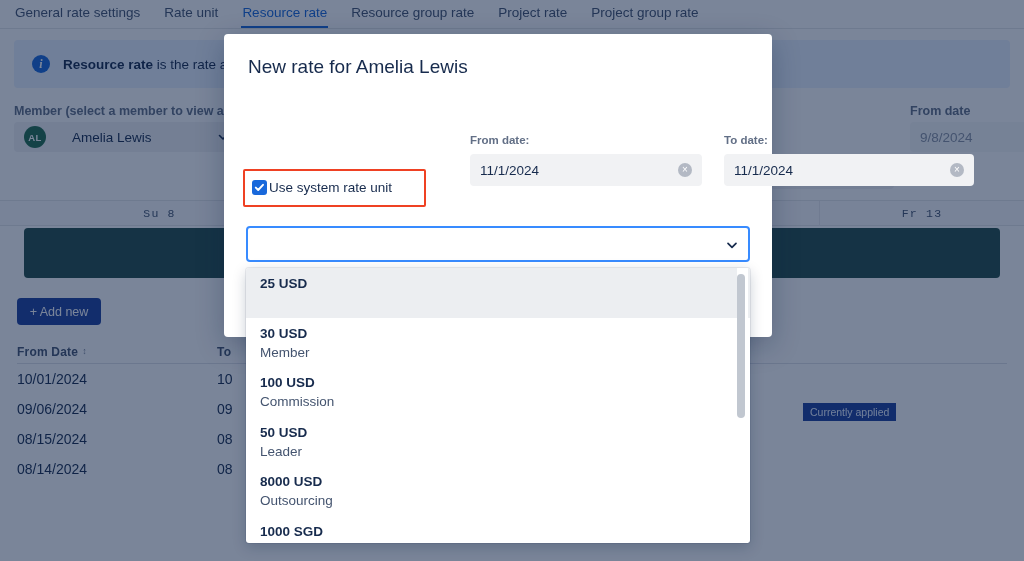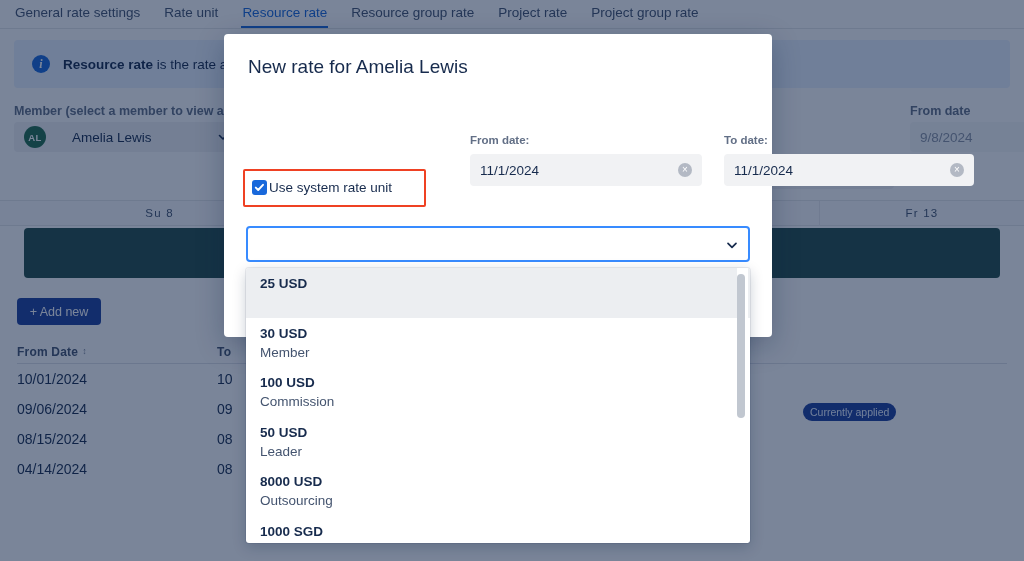--- a/index.html
+++ b/index.html
@@ -78,20 +78,21 @@
   
   .cal-header {
     position:absolute; top:200px; left:0; width:1024px; height:26px;
     border-top:1px solid #e4e6ea; border-bottom:1px solid #e4e6ea;
     background:#fafbfc;
   }
   .cal-cell {
     position:absolute; top:0; height:25px; line-height:25px; text-align:center;
     font-size:11.5px; color:#44546f; letter-spacing:1.2px;
     border-right:1px solid #e9eaee;
+    font-family:Liberation Mono, monospace;
   }
   .cal-bar {
     position:absolute; top:228px; left:24px; width:976px; height:50px;
     background:#234d48; border-radius:4px;
   }
 
   .addnew-btn {
     position:absolute; top:298px; left:17px; width:84px; height:27px;
     background:#1d3f9e; color:#fff; border:none; border-radius:4px;
     font-size:12.5px; font-family:"Liberation Sans", sans-serif; cursor:pointer;
@@ -108,21 +109,21 @@
   }
   .th .sorticon { font-size:9px; color:#7a869a; line-height:1; }
   .col1 { width:200px; }
   .col2 { width:200px; }
   .tr { display:flex; height:30px; align-items:center; }
   .td { font-size:14px; color:#172b4d; }
 
   .applied-badge {
     position:absolute; top:403px; left:803px;
     background:#1d3f9e; color:#e9f2ff; font-size:10.5px;
-    padding:3px 7px; border-radius:9px; white-space:nowrap;
+    padding:3px 7px; border-radius:0; white-space:nowrap;
   }
 
   
   .overlay {
     position:absolute; inset:0; background:rgba(9,30,66,0.54);
   }
 
   
   .modal {
     position:absolute; top:34px; left:224px; width:548px; height:303px;
@@ -267,21 +268,21 @@
       </div>
       <div class="tr">
         <div class="td col1">09/06/2024</div>
         <div class="td col2">09</div>
       </div>
       <div class="tr">
         <div class="td col1">08/15/2024</div>
         <div class="td col2">08</div>
       </div>
       <div class="tr">
-        <div class="td col1">04/14/2024</div>
+        <div class="td col1">08/14/2024</div>
         <div class="td col2">08</div>
       </div>
     </div>
 
     <div class="applied-badge">Currently applied</div>
   </div>
 
   <div class="overlay"></div>
 
   <div class="modal">

